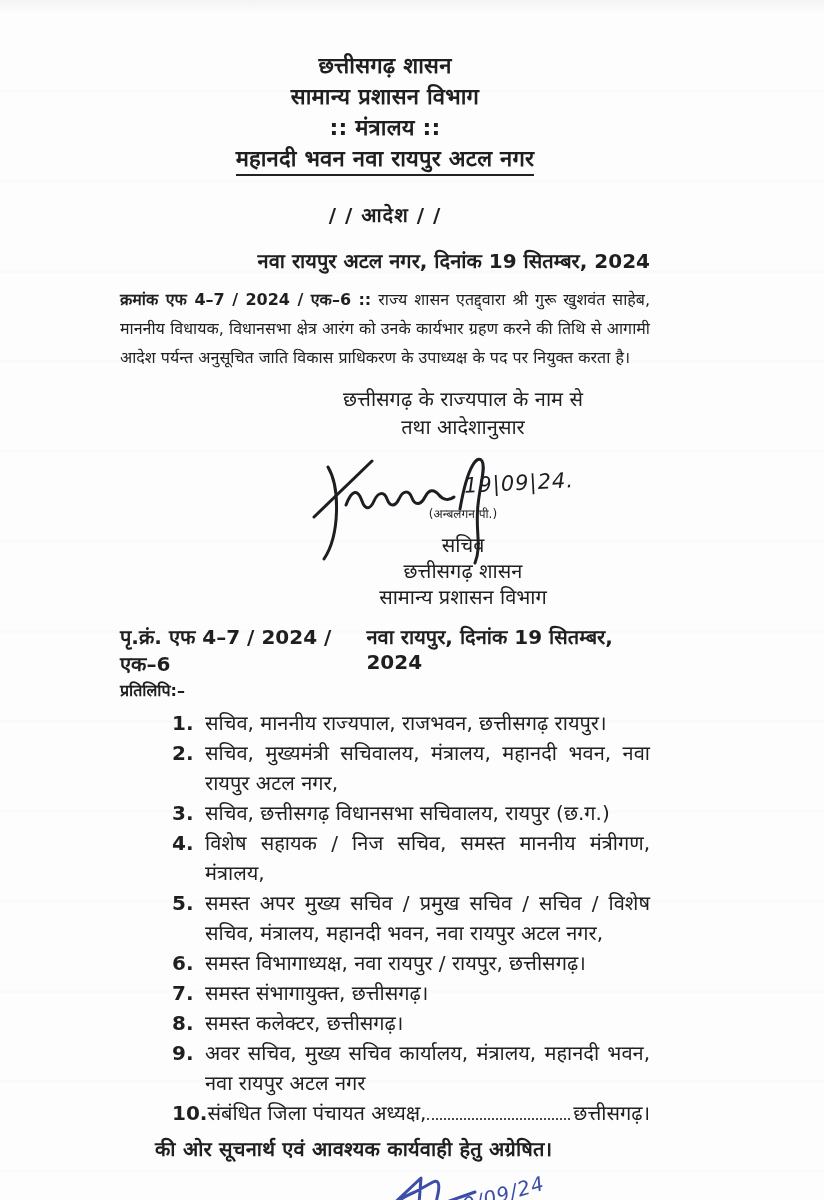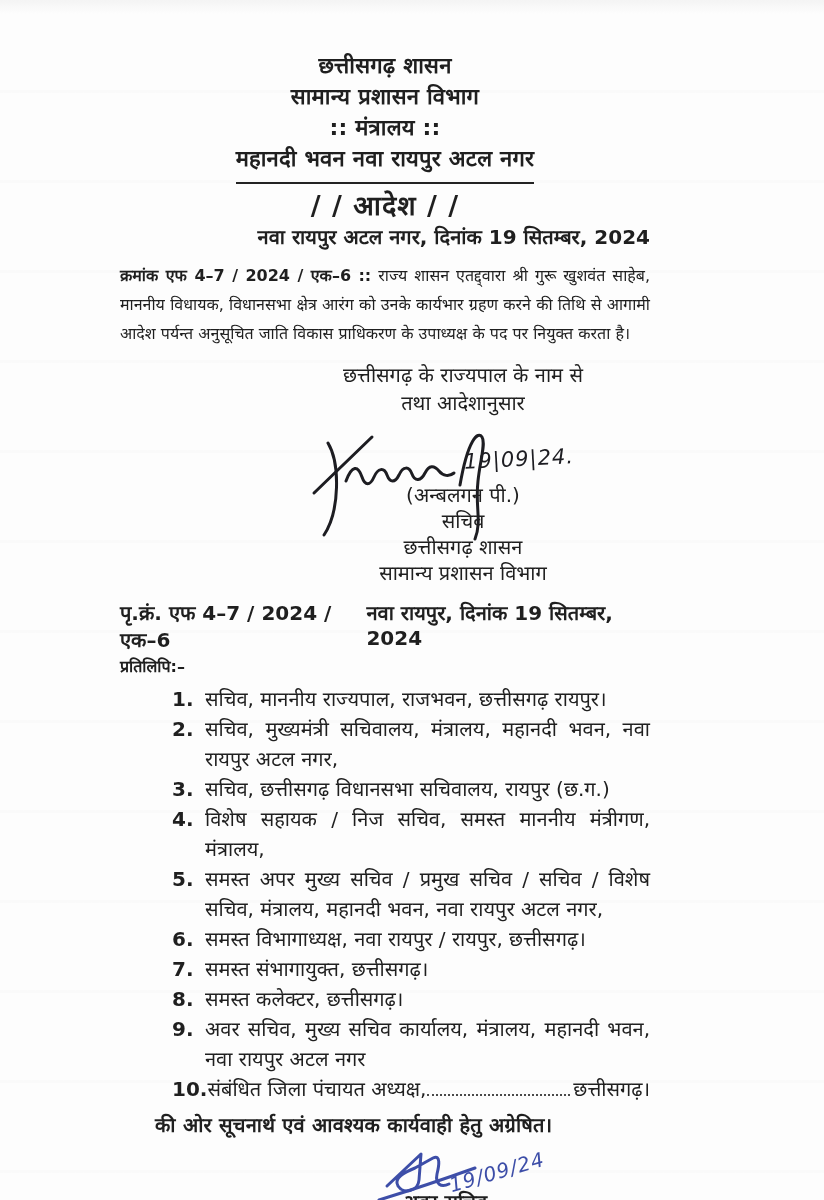--- a/index.html
+++ b/index.html
@@ -18,40 +18,40 @@
       repeating-linear-gradient(180deg,rgba(0,0,0,0.012) 0 3px,rgba(0,0,0,0) 3px 90px);
   }
   .page{
     position:relative;
     padding:50px 82px 0 120px; 
     box-sizing:border-box;
     width:732px;height:1200px;
   }
   
   .head{ text-align:center; line-height:31px; font-size:22px; font-weight:bold; letter-spacing:.2px;}
-  .head .u{ display:inline-block; border-bottom:2px solid #232323; padding-bottom:8px;}
-  .order-title{ text-align:center; font-size:27px; font-weight:bold; margin-top:2px; letter-spacing:1px;}
-  .dateline{ text-align:right; font-size:20px; font-weight:bold; }
+  .head .u{ display:inline-block; border-bottom:2px solid #232323; padding-bottom:0;}
+  .order-title{ text-align:center; font-size:20px; font-weight:bold; margin-top:25px; letter-spacing:1px;}
+  .dateline{ text-align:right; font-size:20px; font-weight:bold; margin-top:19px;}
   
   .para{
     margin-top:11px; font-size:16px; line-height:29px;
     text-align:justify;
   }
   .para .refno{ font-weight:bold; }
   
   .right-col{ width:330px; margin-left:auto; margin-right:22px; text-align:center; }
   .by-order{ font-size:20px; line-height:28px; margin-top:13px;}
   .sig1-block{ position:relative; margin-top:2px; height:172px; }
   .sig1-svg{ position:absolute; left:12px; top:4px; }
   .sig1-date{
     position:absolute; left:166px; top:28px;
     font-size:21px; font-style:italic; letter-spacing:1px;
     transform:rotate(-3deg); color:#1d1d22; white-space:nowrap;
   }
-  .sig1-name{ position:absolute; left:0; right:0; top:62px; font-size:20px; }
+  .sig1-name{ position:absolute; left:0; right:0; top:62px; font-size:12px; }
   .sig1-desg{ position:absolute; left:0; right:0; top:88px; font-size:20px; }
   .sig1-org1{ position:absolute; left:0; right:0; top:114px; font-size:20px; }
   .sig1-org2{ position:absolute; left:0; right:0; top:140px; font-size:20px; }
   
   .endorse{ display:flex; justify-content:flex-end; font-size:20px; font-weight:bold; margin-top:8px;}
   .copy-label{ font-size:16px; font-weight:bold; margin-top:2px;}
   
   .copy-list{ margin-top:7px; }
   .copy-item{ display:flex; font-size:20px; line-height:30px; }
   .li-no{ flex:0 0 33px; font-weight:bold; padding-left:0; box-sizing:border-box; margin-left:52px;}

